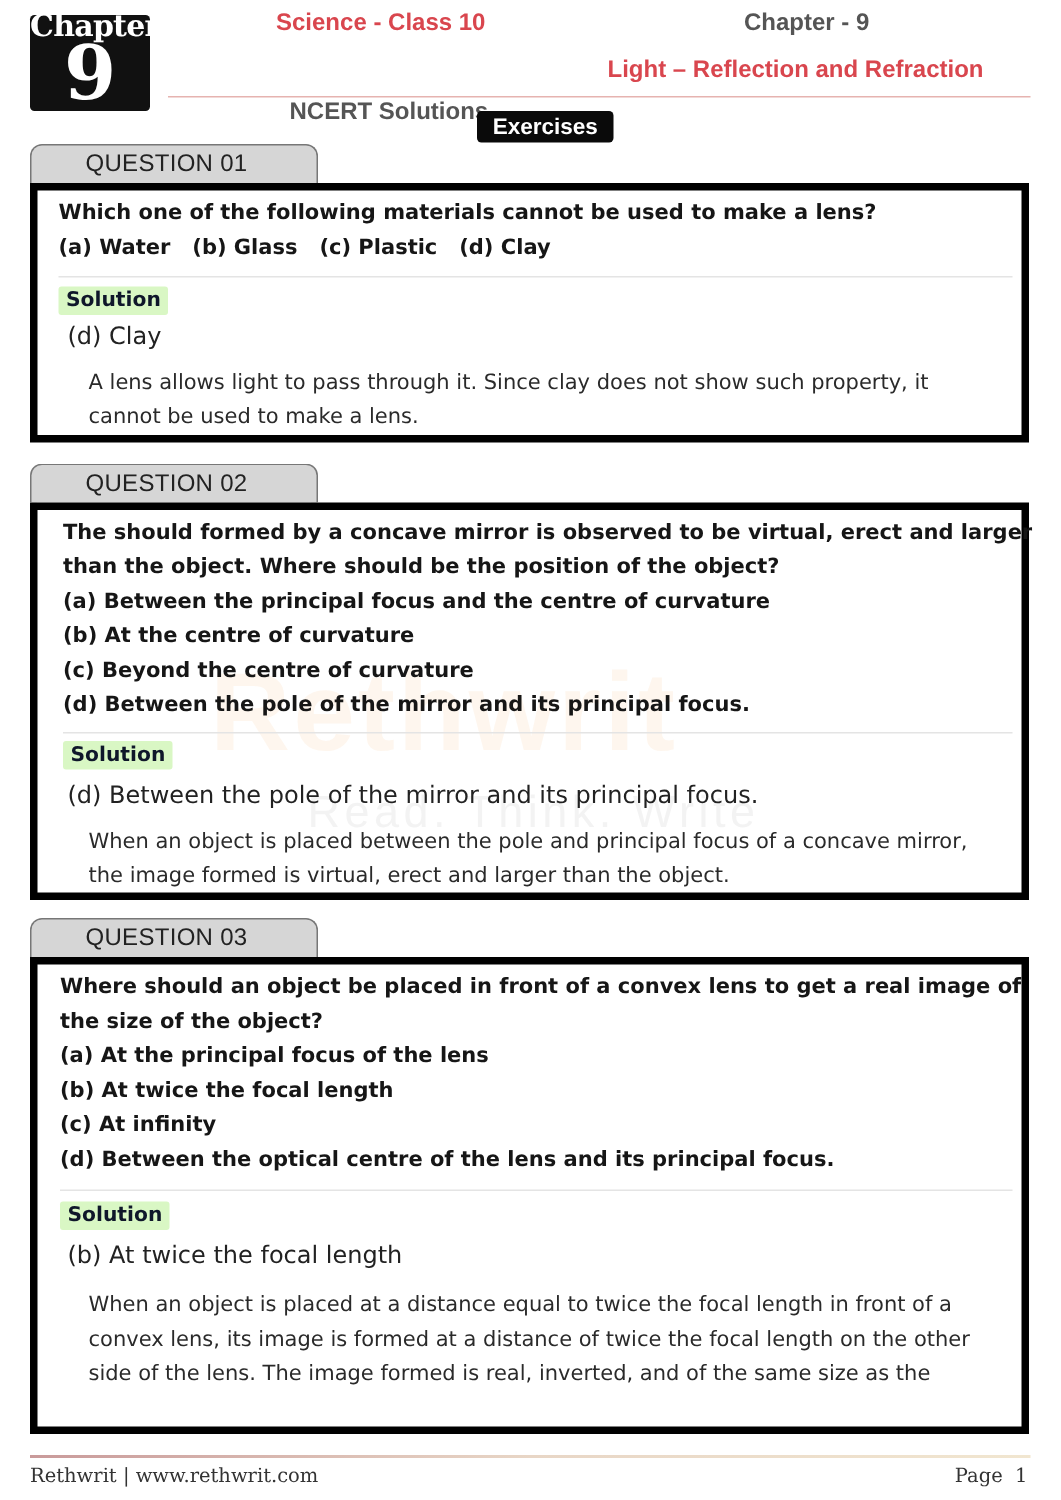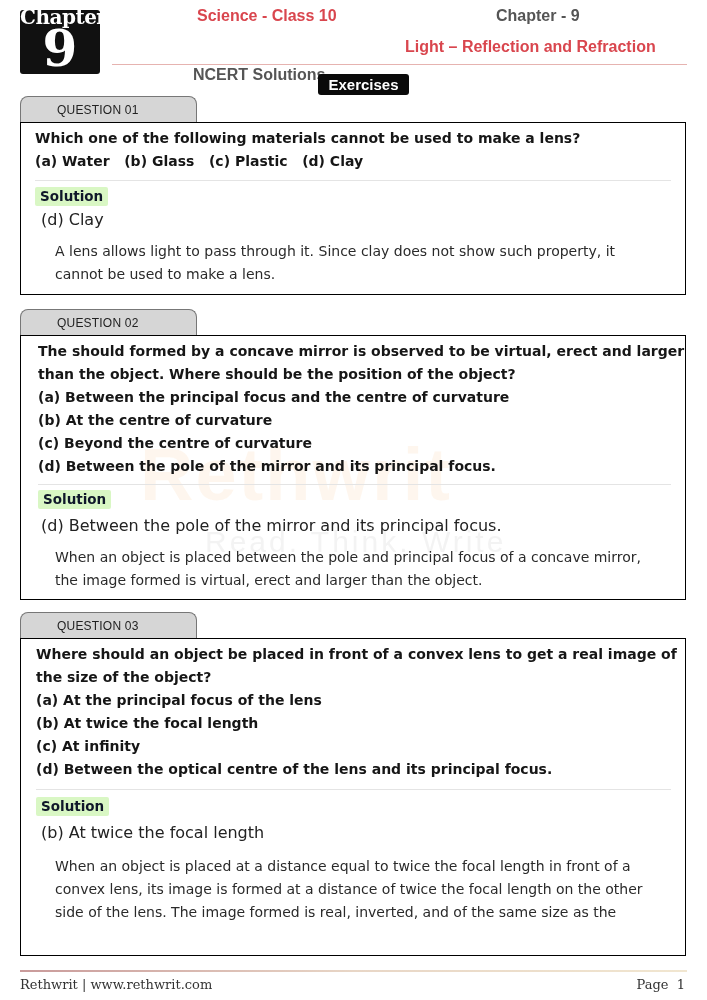--- a/index.html
+++ b/index.html
@@ -38,26 +38,26 @@
     left: 140px; top: 432px; font-family: "Liberation Sans", sans-serif; font-size: 74px; font-weight: bold;
     color: rgba(250, 200, 150, 0.16); letter-spacing: 2px; white-space: nowrap;
   }
   .watermark-sub {
     left: 205px; top: 525px; font-family: "Liberation Sans", sans-serif; font-size: 30px;
     color: rgba(160, 160, 160, 0.12); letter-spacing: 3px; white-space: nowrap;
   }
 
   
   .q-tab {
-    height: 26px; width: 177px; background: #d6d6d6; border: 1px solid #777; border-bottom: none;
-    border-radius: 8px 8px 0 0; font-family: "Liberation Sans", sans-serif; font-size: 12px; color: #222;
+    height: 26px; width: 192px; background: #d6d6d6; border: 1px solid #777; border-bottom: none;
+    border-radius: 8px 8px 0 0; font-family: "Liberation Sans", sans-serif; font-size: 16px; color: #222;
     text-align: left; padding-left: 36px; box-sizing: border-box; line-height: 26px; letter-spacing: 0.2px;
   }
   .q-box {
-    border: 1px solid #000000; background: transparent; box-sizing: border-box;
+    border: 5px solid #000000; background: transparent; box-sizing: border-box;
   }
   .q-text { font-weight: bold; font-size: 14px; line-height: 23px; color: #161616; white-space: nowrap; }
   .divider { height: 1px; background: #e4e4e4; }
   .solution-tag {
     background: #d9f7c4; color: #0f172a; font-weight: bold; font-size: 13.5px; padding: 0 5px;
     height: 19px; line-height: 19px; display: inline-block; border-radius: 2px;
   }
   .answer { font-size: 16px; color: #222; white-space: nowrap; }
   .explain { font-size: 14px; color: #2a2a2a; line-height: 23px; }
 
@@ -71,21 +71,21 @@
   }
 </style>
 </head>
 <body>
 
 <div class="abs chapter-box">
   <div class="chapter-word">Chapter</div>
   <div class="chapter-num">9</div>
 </div>
 
-<div class="abs hdr-text hdr-red" style="left:197px; top:7px;text-align:center;">Science - Class 10</div>
+<div class="abs hdr-text hdr-red" style="left:184px; top:7px;text-align:center;">Science - Class 10</div>
 <div class="abs hdr-text hdr-gray" style="left:193px; top:38px;margin-top:28px;">NCERT Solutions</div>
 <div class="abs hdr-text hdr-gray" style="left:496px; top:7px;">Chapter - 9</div>
 <div class="abs hdr-text hdr-red" style="left:405px; top:38px;">Light – Reflection and Refraction</div>
 <div class="abs hdr-line"></div>
 
 <div class="abs exercises-badge">Exercises</div>
 
 <div class="abs watermark">Rethwrit</div>
 <div class="abs watermark-sub">Read. Think. Write</div>
 

